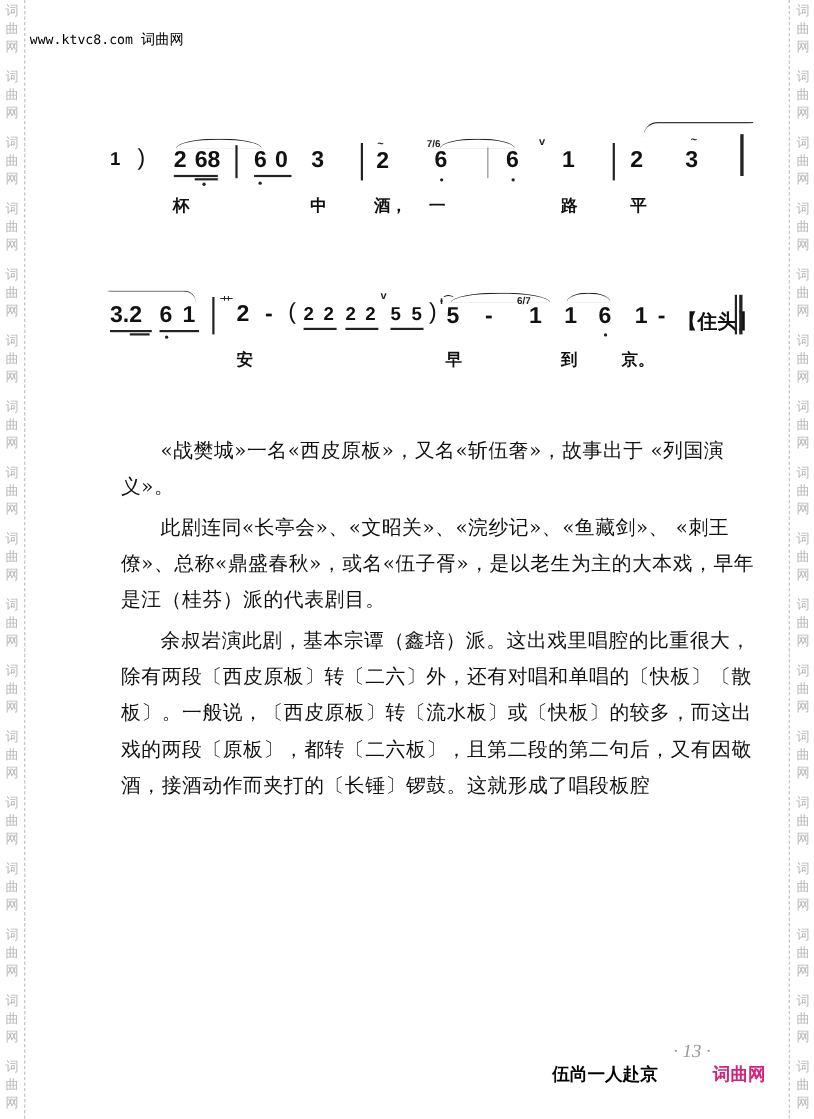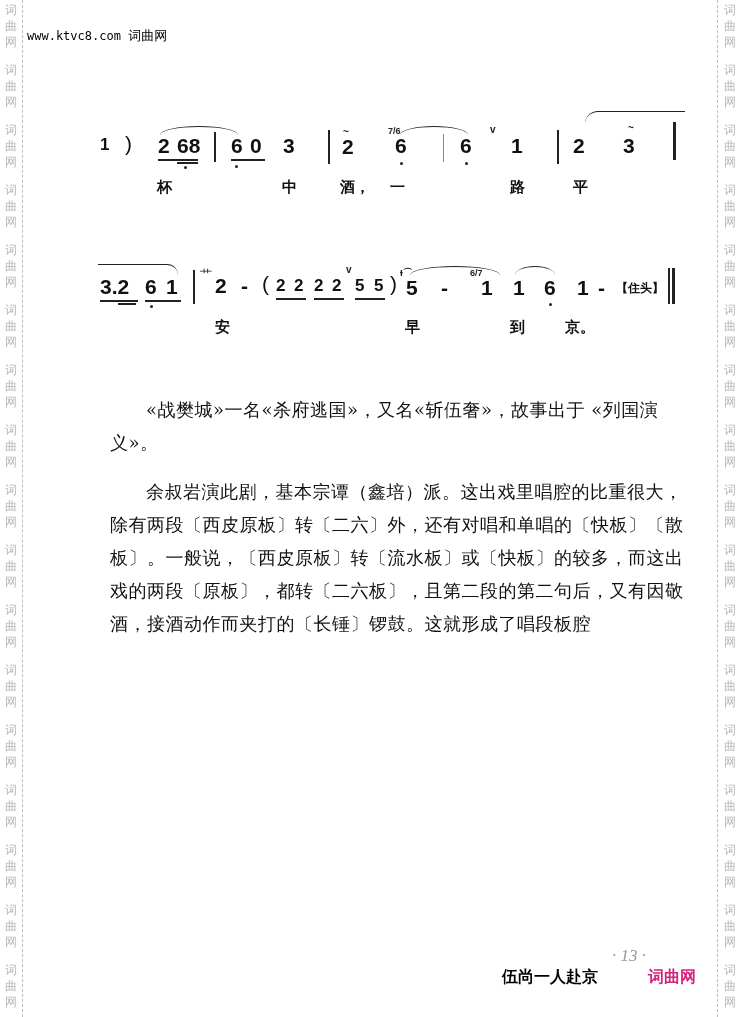--- a/index.html
+++ b/index.html
@@ -284,30 +284,31 @@
   <span class="note" style="left:406px; top:276px;">5</span>
   <span class="note" style="left:441px; top:276px;">-</span>
   <span class="small" style="left:470px; top:268px; font-size:9px;">6/7</span>
   <span class="note" style="left:481px; top:276px;">1</span>
   <div class="slur" style="left:515px; top:266px; width:40px;"></div>
   <span class="note" style="left:513px; top:276px;">1</span>
   <span class="note" style="left:544px; top:276px;">6</span>
   <div class="dot" style="left:549px; top:303px;"></div>
   <span class="note" style="left:577px; top:276px;">1</span>
   <span class="note" style="left:598px; top:276px;">-</span>
-  <span class="lyric" style="left:616px; top:280px; font-size:12px;text-align:right;">【住头】</span>
+  <span class="lyric" style="left:616px; top:280px; font-size:18px;text-align:right;">【住头】</span>
   <div class="bar" style="left:668px; top:268px; height:36px; width:1.5px;"></div>
   <div class="bar" style="left:672px; top:268px; height:36px; width:3px;"></div>
 
   <span class="lyric" style="left:215px; top:318px;">安</span>
   <span class="lyric" style="left:405px; top:318px;">早</span>
   <span class="lyric" style="left:510px; top:318px;">到</span>
   <span class="lyric" style="left:565px; top:318px;">京。</span>
 </div>
 
 <div class="prose" style="top:393px;">
-  <p>«战樊城»一名«杀府逃国»，又名«斩伍奢»，故事出于 «列国演义»。</p>
-  <p style="margin-top:16px;">余叔岩演此剧，基本宗谭（鑫培）派。这出戏里唱腔的比重很大，除有两段〔西皮原板〕转〔二六〕外，还有对唱和单唱的〔快板〕〔散板〕。一般说，〔西皮原板〕转〔流水板〕或〔快板〕的较多，而这出戏的两段〔原板〕，都转〔二六板〕，且第二段的第二句后，又有因敬酒，接酒动作而夹打的〔长锤〕锣鼓。这就形成了唱段板腔</p>
+  <p>«战樊城»一名«西皮原板»，又名«斩伍奢»，故事出于 «列国演义»。</p>
+  <p style="margin-top:4px;">此剧连同«长亭会»、«文昭关»、«浣纱记»、«鱼藏剑»、 «刺王僚»、总称«鼎盛春秋»，或名«伍子胥»，是以老生为主的大本戏，早年是汪（桂芬）派的代表剧目。</p>
+  <p style="margin-top:4px;">余叔岩演此剧，基本宗谭（鑫培）派。这出戏里唱腔的比重很大，除有两段〔西皮原板〕转〔二六〕外，还有对唱和单唱的〔快板〕〔散板〕。一般说，〔西皮原板〕转〔流水板〕或〔快板〕的较多，而这出戏的两段〔原板〕，都转〔二六板〕，且第二段的第二句后，又有因敬酒，接酒动作而夹打的〔长锤〕锣鼓。这就形成了唱段板腔</p>
 </div>
 
 <div class="page-num">· 13 ·</div>
 <div class="footer-src">伍尚一人赴京</div>
 <div class="footer-site">词曲网</div>
 
 </body></html>

